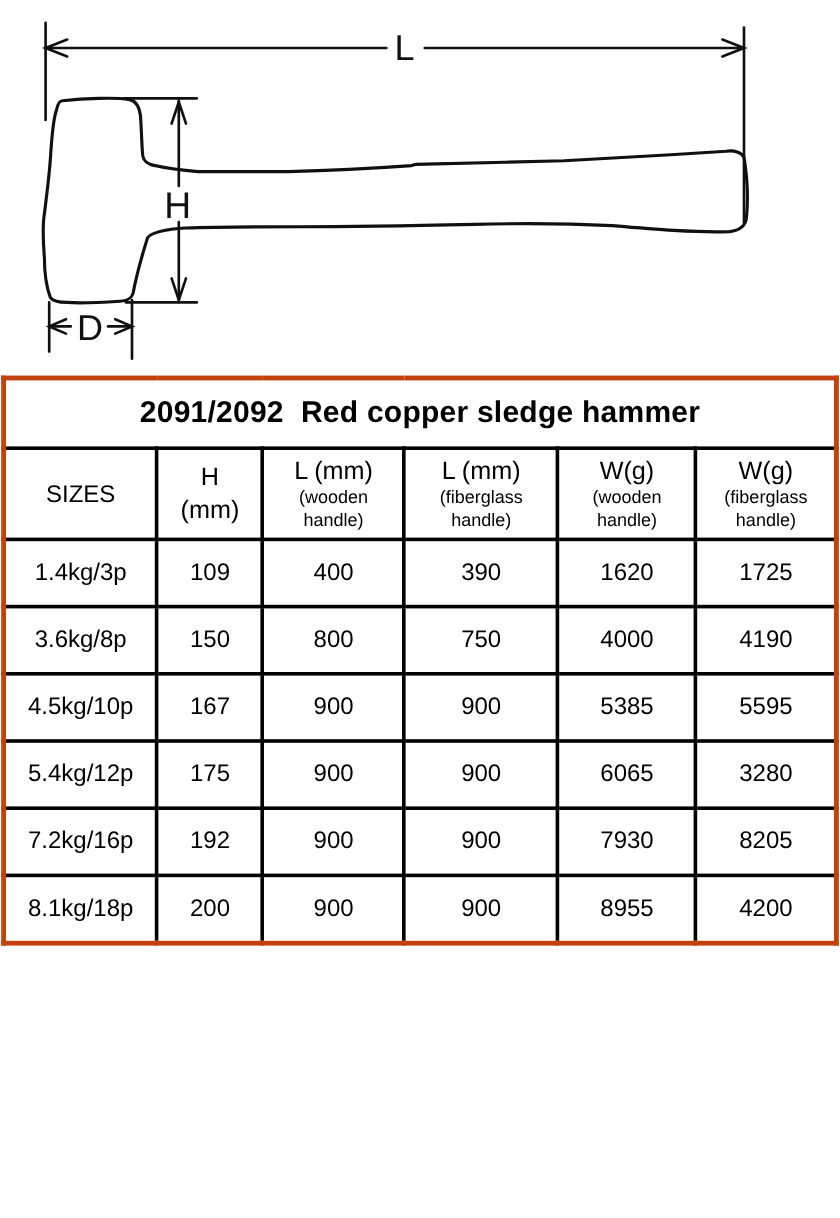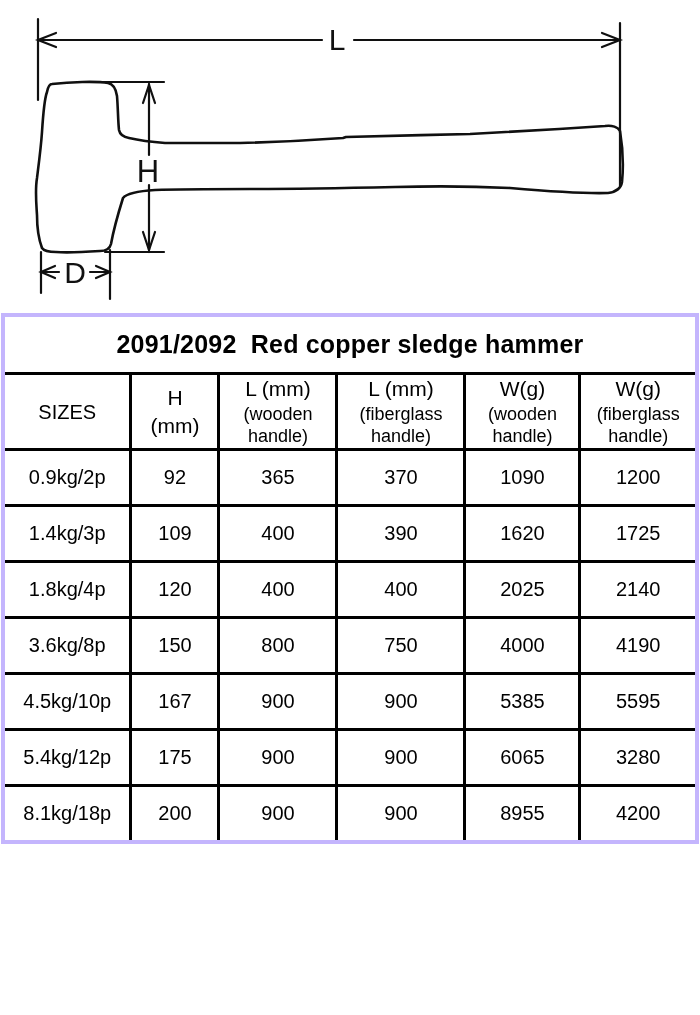--- a/index.html
+++ b/index.html
@@ -19,21 +19,21 @@
     font-family: "Liberation Sans", "DejaVu Sans", sans-serif;
     fill: #111;
   }
 
   
   table.spec {
     border-collapse: collapse;
     table-layout: fixed;
     width: 694px;
     margin: 0 auto;
-    border: 4px solid #c4b5fd;
+    border: 4px solid #c2410c;
   }
   table.spec th, table.spec td {
     border: 3px solid #000;
     text-align: center;
     vertical-align: middle;
     padding: 0 2px;
     background: #fff;
     overflow: hidden;
   }
   .title-row th {
@@ -42,21 +42,21 @@
     font-weight: bold;
     white-space: pre;
     letter-spacing: 0.2px;
   }
   .header-row th {
     height: 73px;
     font-weight: normal;
     padding: 2px 1px;
   }
   .hmain { font-size: 21px; line-height: 1.3; }
-  .hsub  { font-size: 18px; line-height: 1.25; text-align: center; }
+  .hsub  { font-size: 15px; line-height: 1.25; text-align: center; }
   tbody.rows td {
     height: 53px;
     font-size: 20px;
     font-weight: normal;
   }
 </style>
 </head>
 <body>
 
 <div class="page">
@@ -160,44 +160,28 @@
         </th>
         <th>
           <div class="hmain">W(g)</div>
           <div class="hsub">(fiberglass</div>
           <div class="hsub">handle)</div>
         </th>
       </tr>
     </thead>
     <tbody class="rows">
       <tr>
-        <td>0.9kg/2p</td>
-        <td>92</td>
-        <td>365</td>
-        <td>370</td>
-        <td>1090</td>
-        <td>1200</td>
-      </tr>
-      <tr>
         <td>1.4kg/3p</td>
         <td>109</td>
         <td>400</td>
         <td>390</td>
         <td>1620</td>
         <td>1725</td>
       </tr>
       <tr>
-        <td>1.8kg/4p</td>
-        <td>120</td>
-        <td>400</td>
-        <td>400</td>
-        <td>2025</td>
-        <td>2140</td>
-      </tr>
-      <tr>
         <td>3.6kg/8p</td>
         <td>150</td>
         <td>800</td>
         <td>750</td>
         <td>4000</td>
         <td>4190</td>
       </tr>
       <tr>
         <td>4.5kg/10p</td>
         <td>167</td>
@@ -208,20 +192,28 @@
       </tr>
       <tr>
         <td>5.4kg/12p</td>
         <td>175</td>
         <td>900</td>
         <td>900</td>
         <td>6065</td>
         <td>3280</td>
       </tr>
       <tr>
+        <td>7.2kg/16p</td>
+        <td>192</td>
+        <td>900</td>
+        <td>900</td>
+        <td>7930</td>
+        <td>8205</td>
+      </tr>
+      <tr>
         <td>8.1kg/18p</td>
         <td>200</td>
         <td>900</td>
         <td>900</td>
         <td>8955</td>
         <td>4200</td>
       </tr>
     </tbody>
   </table>
 </div>

